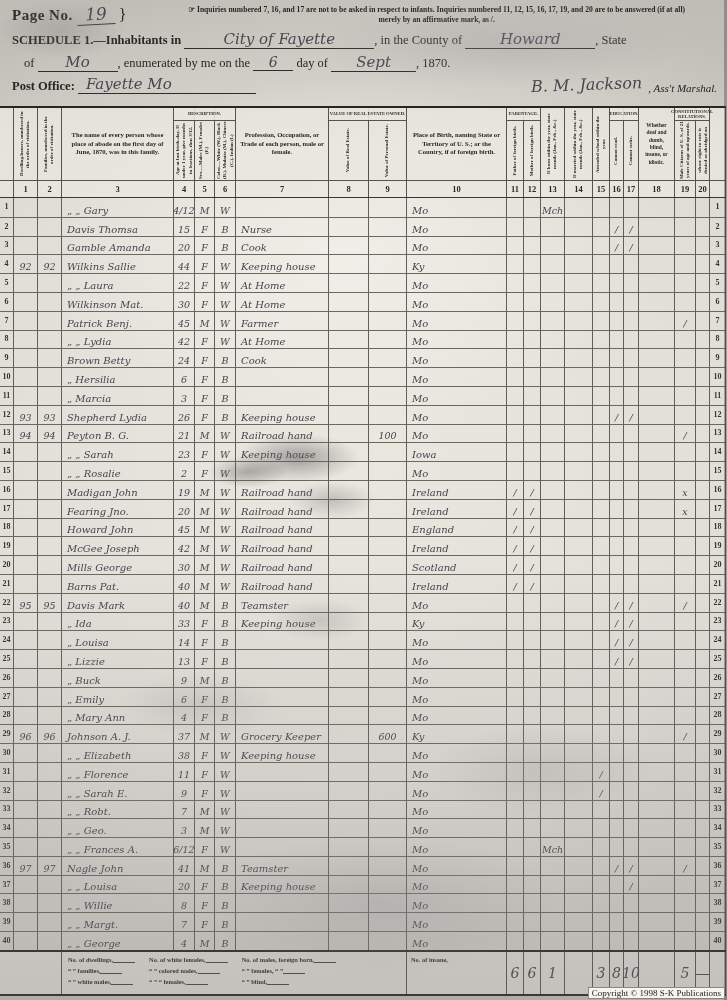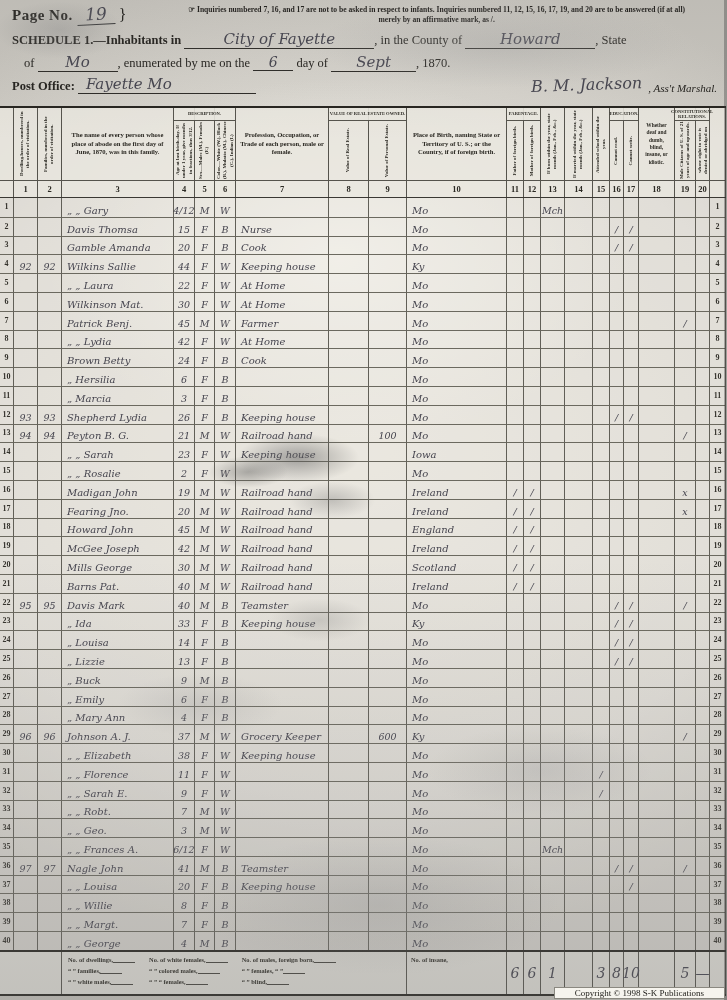--- a/index.html
+++ b/index.html
@@ -69,21 +69,21 @@
   
   .tfoot{border-top:2px solid #26241f;height:42px;background:rgba(233,231,223,.6);}
   .fc{border-right:1px solid #55534c;box-sizing:border-box;}
   .f-lbls{grid-column:4/11;display:flex;gap:14px;padding:4px 2px 0 6px;font-size:6.4px;font-weight:bold;color:#2a2822;}
   .f-lbls .col{display:flex;flex-direction:column;gap:4px;}
   .f-lbls .ln{white-space:nowrap;}
   .bl{display:inline-block;width:22px;border-bottom:1px solid #44423c;vertical-align:bottom;}
   .f-ins{grid-column:11/12;font-size:6.4px;font-weight:bold;padding:4px 0 0 4px;color:#2a2822;}
   .f-t{display:flex;align-items:center;justify-content:center;font-size:14px;}
   .f-sp{grid-column:1/4;}
-  .copy{position:absolute;right:2px;bottom:1px;background:#f6f4ee;border:1px solid #8a8880;font-size:9px;padding:0 20px;z-index:8;color:#1d1b17;}
+  .copy{position:absolute;right:2px;bottom:1px;background:#f6f4ee;border:1px solid #8a8880;font-size:9px;padding:0 3px;z-index:8;color:#1d1b17;}
 </style>
 </head>
 <body>
 
 <div class="page">
 
   <div class="tophdr">
     <div class="l1">
       <span>
         <span class="pageno-lbl">Page No.</span>

